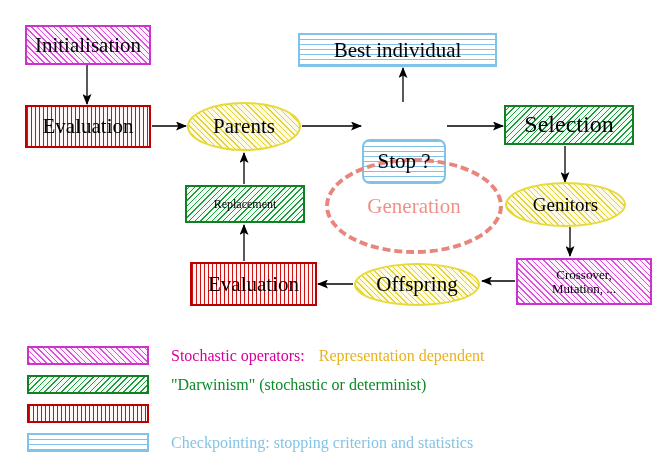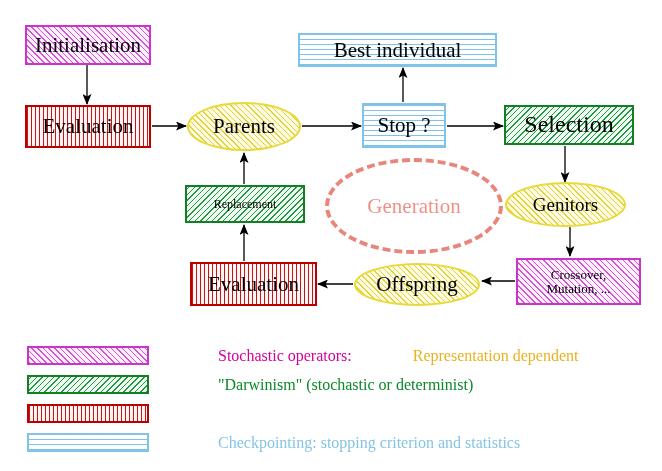--- a/index.html
+++ b/index.html
@@ -35,32 +35,32 @@
       #7fc3e8 0px,#7fc3e8 1px,rgba(0,0,0,0) 1px,rgba(0,0,0,0) 5px);
     border:2px solid #7fc3e8;
   }
   .fill-yellow{
     background-color:#fdfbe3;
     background-image:repeating-linear-gradient(45deg,
       #e3d23a 0px,#e3d23a 1px,rgba(0,0,0,0) 1px,rgba(0,0,0,0) 4px);
     border:2px solid #e8d93b;
   }
   .ellipse{border-radius:50%;}
-  .rounded{border-radius:0;}
+  .rounded{border-radius:8px;margin-top:36px;}
 
   .gen-ellipse{
     position:absolute;border-radius:50%;
     border:4px dashed #e8867c;background:transparent;
     display:flex;align-items:center;justify-content:center;
     color:#ee9288;
     text-align:center;
   }
 
   
-  .legend-row{position:absolute;display:flex;align-items:center;gap:47px;}
+  .legend-row{position:absolute;display:flex;align-items:center;}
   .swatch{width:122px;height:19px;box-sizing:border-box;flex:0 0 auto;}
   .legend-label{margin-left:22px;white-space:nowrap;font-size:16px;}
   .lg-magenta{color:#d6009c;}
   .lg-accent{color:#e8b21f;}
   .lg-green{color:#0a8a28;}
   .lg-red{color:#cc1122;}
   .lg-blue{color:#85c4e4;}
 
   svg.arrows{position:absolute;left:0;top:0;width:662px;height:471px;
              pointer-events:none;}
@@ -139,21 +139,21 @@
   </div>
 
   <div class="node fill-red" style="left:190px;top:262px;width:127px;height:44px;font-size:21px;">
     <span>Evaluation</span>
   </div>
 
   <div class="node fill-yellow ellipse" style="left:354px;top:263px;width:126px;height:43px;font-size:21px;">
     <span>Offspring</span>
   </div>
 
-  <div class="node fill-magenta" style="left:516px;top:258px;width:125px;height:47px;font-size:13px;flex-direction:column;">
+  <div class="node fill-magenta" style="left:516px;top:258px;width:136px;height:47px;font-size:13px;flex-direction:column;">
     <span>Crossover,</span>
     <span>Mutation, ...</span>
   </div>
 
   <div class="legend-row" style="left:27px;top:346px;">
     <div class="swatch fill-magenta"></div>
     <div class="legend-label lg-magenta">Stochastic operators:</div>
     <div class="legend-label lg-accent" style="margin-left:14px;">Representation dependent</div>
   </div>
 

